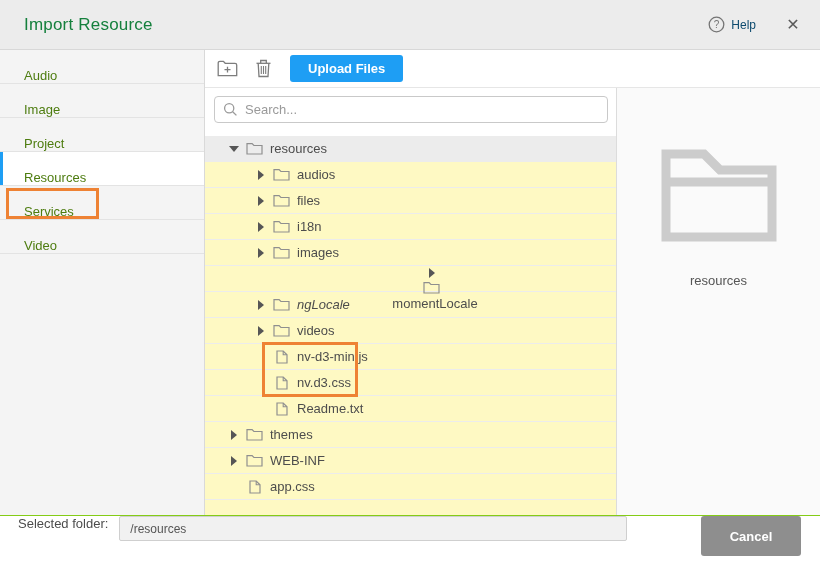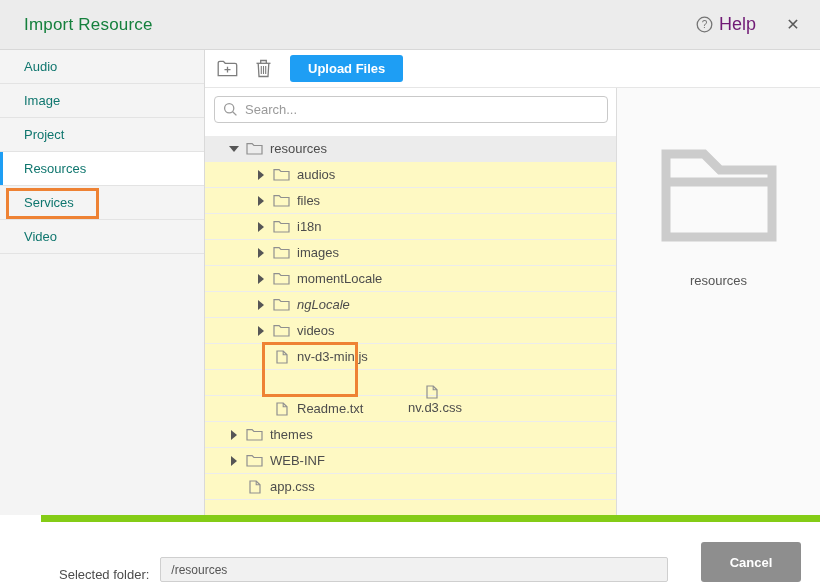--- a/index.html
+++ b/index.html
@@ -16,39 +16,39 @@
   .header {
     height: 50px; flex: 0 0 50px;
     background: #ececec;
     border-bottom: 1px solid #d8d8d8;
     display: flex; align-items: center;
     padding: 0 16px 0 24px;
   }
   .title { font-size: 17px; color: #15803d; letter-spacing: .2px; }
   .header-right { margin-left: auto; display: flex; align-items: center; gap: 8px; }
   .help-wrap { display: flex; align-items: center; gap: 6px; cursor: pointer; color: #6d6d6d; }
-  .help-label { font-size: 18px; color: #701a75; }
+  .help-label { font-size: 12px; color: #0c4a6e; }
   .close-btn {
     margin-left: 18px; font-size: 16px; color: #5a5a5a; cursor: pointer;
     width: 22px; height: 22px; display: flex; align-items: center; justify-content: center;
   }
 
   
   .body { flex: 1 1 auto; display: flex; min-height: 0; }
 
   
   .sidebar {
     width: 205px; flex: 0 0 205px;
     background: #f4f4f4;
     border-right: 1px solid #d9d9d9;
     position: relative;
   }
   .side-item {
-    height: 34px; display: flex; align-items: center;
-    padding-left: 24px; font-size: 13px; color: #0f766e;
+    height: 34px; display: flex; align-items: flex-end;
+    padding-left: 24px; font-size: 13px; color: #4d7c0f;
     border-bottom: 1px solid #e3e3e3;
     cursor: pointer; position: relative;
   }
   .side-item.selected { background: #ffffff; }
   .side-item.selected::before {
     content: ""; position: absolute; left: 0; top: 0; bottom: 0; width: 3px;
     background: var(--accent-blue, #1e9ef4);
   }
   .sidebar-annotation {
     position: absolute; left: 6px; top: 138px; width: 93px; height: 31px;
@@ -117,24 +117,23 @@
   .preview {
     flex: 1 1 auto; background: #fafafa;
     display: flex; flex-direction: column; align-items: center;
   }
   .big-folder { margin-top: 51px; }
   .preview-label { margin-top: 31px; font-size: 13px; color: #555; }
 
   
   .footer {
     height: 67px; flex: 0 0 67px;
-    background: #fff; border-top: 7px solid #84cc16;
-    display: flex; align-items: flex-end;
+    background: #fff; border-top: 1px solid #84cc16;
+    display: flex; align-items: flex-start;
     padding: 0 19px 0 18px;
-    margin-left: 41px;
   }
   .footer-label { font-size: 13px; color: #4c4c4c; margin-right: 11px; white-space: nowrap; }
   .folder-input {
     width: 508px; height: 25px;
     background: #f1f1f1; border: 1px solid #cfcfcf; border-radius: 2px;
     font-family: inherit; font-size: 12px; color: #555;
     padding: 0 10px; outline: none;
   }
   .cancel-btn {
     margin-left: auto;
@@ -277,21 +276,21 @@
                 <span class="caret-slot">
                   <span class="caret-right"></span>
                 </span>
                 <span class="icon-slot">
                   <svg width="17" height="13" viewBox="0 0 17 13">
                     <path d="M1 12 V1.6 H6.1 L7.9 3.5 H16 V12 Z" fill="none" stroke="#8f8f8f" stroke-width="1.2"></path>
                   </svg>
                 </span>
                 <span>images</span>
               </div>
-              <div class="tree-row" style="padding-left: 49px;">
+              <div class="tree-row" style="padding-left: 49px; flex-direction: column;">
                 <span class="caret-slot">
                   <span class="caret-right"></span>
                 </span>
                 <span class="icon-slot">
                   <svg width="17" height="13" viewBox="0 0 17 13">
                     <path d="M1 12 V1.6 H6.1 L7.9 3.5 H16 V12 Z" fill="none" stroke="#8f8f8f" stroke-width="1.2"></path>
                   </svg>
                 </span>
                 <span>momentLocale</span>
               </div>
@@ -320,21 +319,21 @@
               <div class="tree-row" style="padding-left: 49px;">
                 <span class="caret-slot"></span>
                 <span class="icon-slot">
                   <svg width="12" height="14" viewBox="0 0 12 14">
                     <path d="M1 13 V1 H7.2 L11 4.8 V13 Z" fill="none" stroke="#8f8f8f" stroke-width="1.2"></path>
                     <path d="M7.2 1 V4.8 H11" fill="none" stroke="#8f8f8f" stroke-width="1.1"></path>
                   </svg>
                 </span>
                 <span>nv-d3-min.js</span>
               </div>
-              <div class="tree-row" style="padding-left: 49px; flex-direction: column;">
+              <div class="tree-row" style="padding-left: 49px;">
                 <span class="caret-slot"></span>
                 <span class="icon-slot">
                   <svg width="12" height="14" viewBox="0 0 12 14">
                     <path d="M1 13 V1 H7.2 L11 4.8 V13 Z" fill="none" stroke="#8f8f8f" stroke-width="1.2"></path>
                     <path d="M7.2 1 V4.8 H11" fill="none" stroke="#8f8f8f" stroke-width="1.1"></path>
                   </svg>
                 </span>
                 <span>nv.d3.css</span>
               </div>
               <div class="tree-row" style="padding-left: 49px;">

